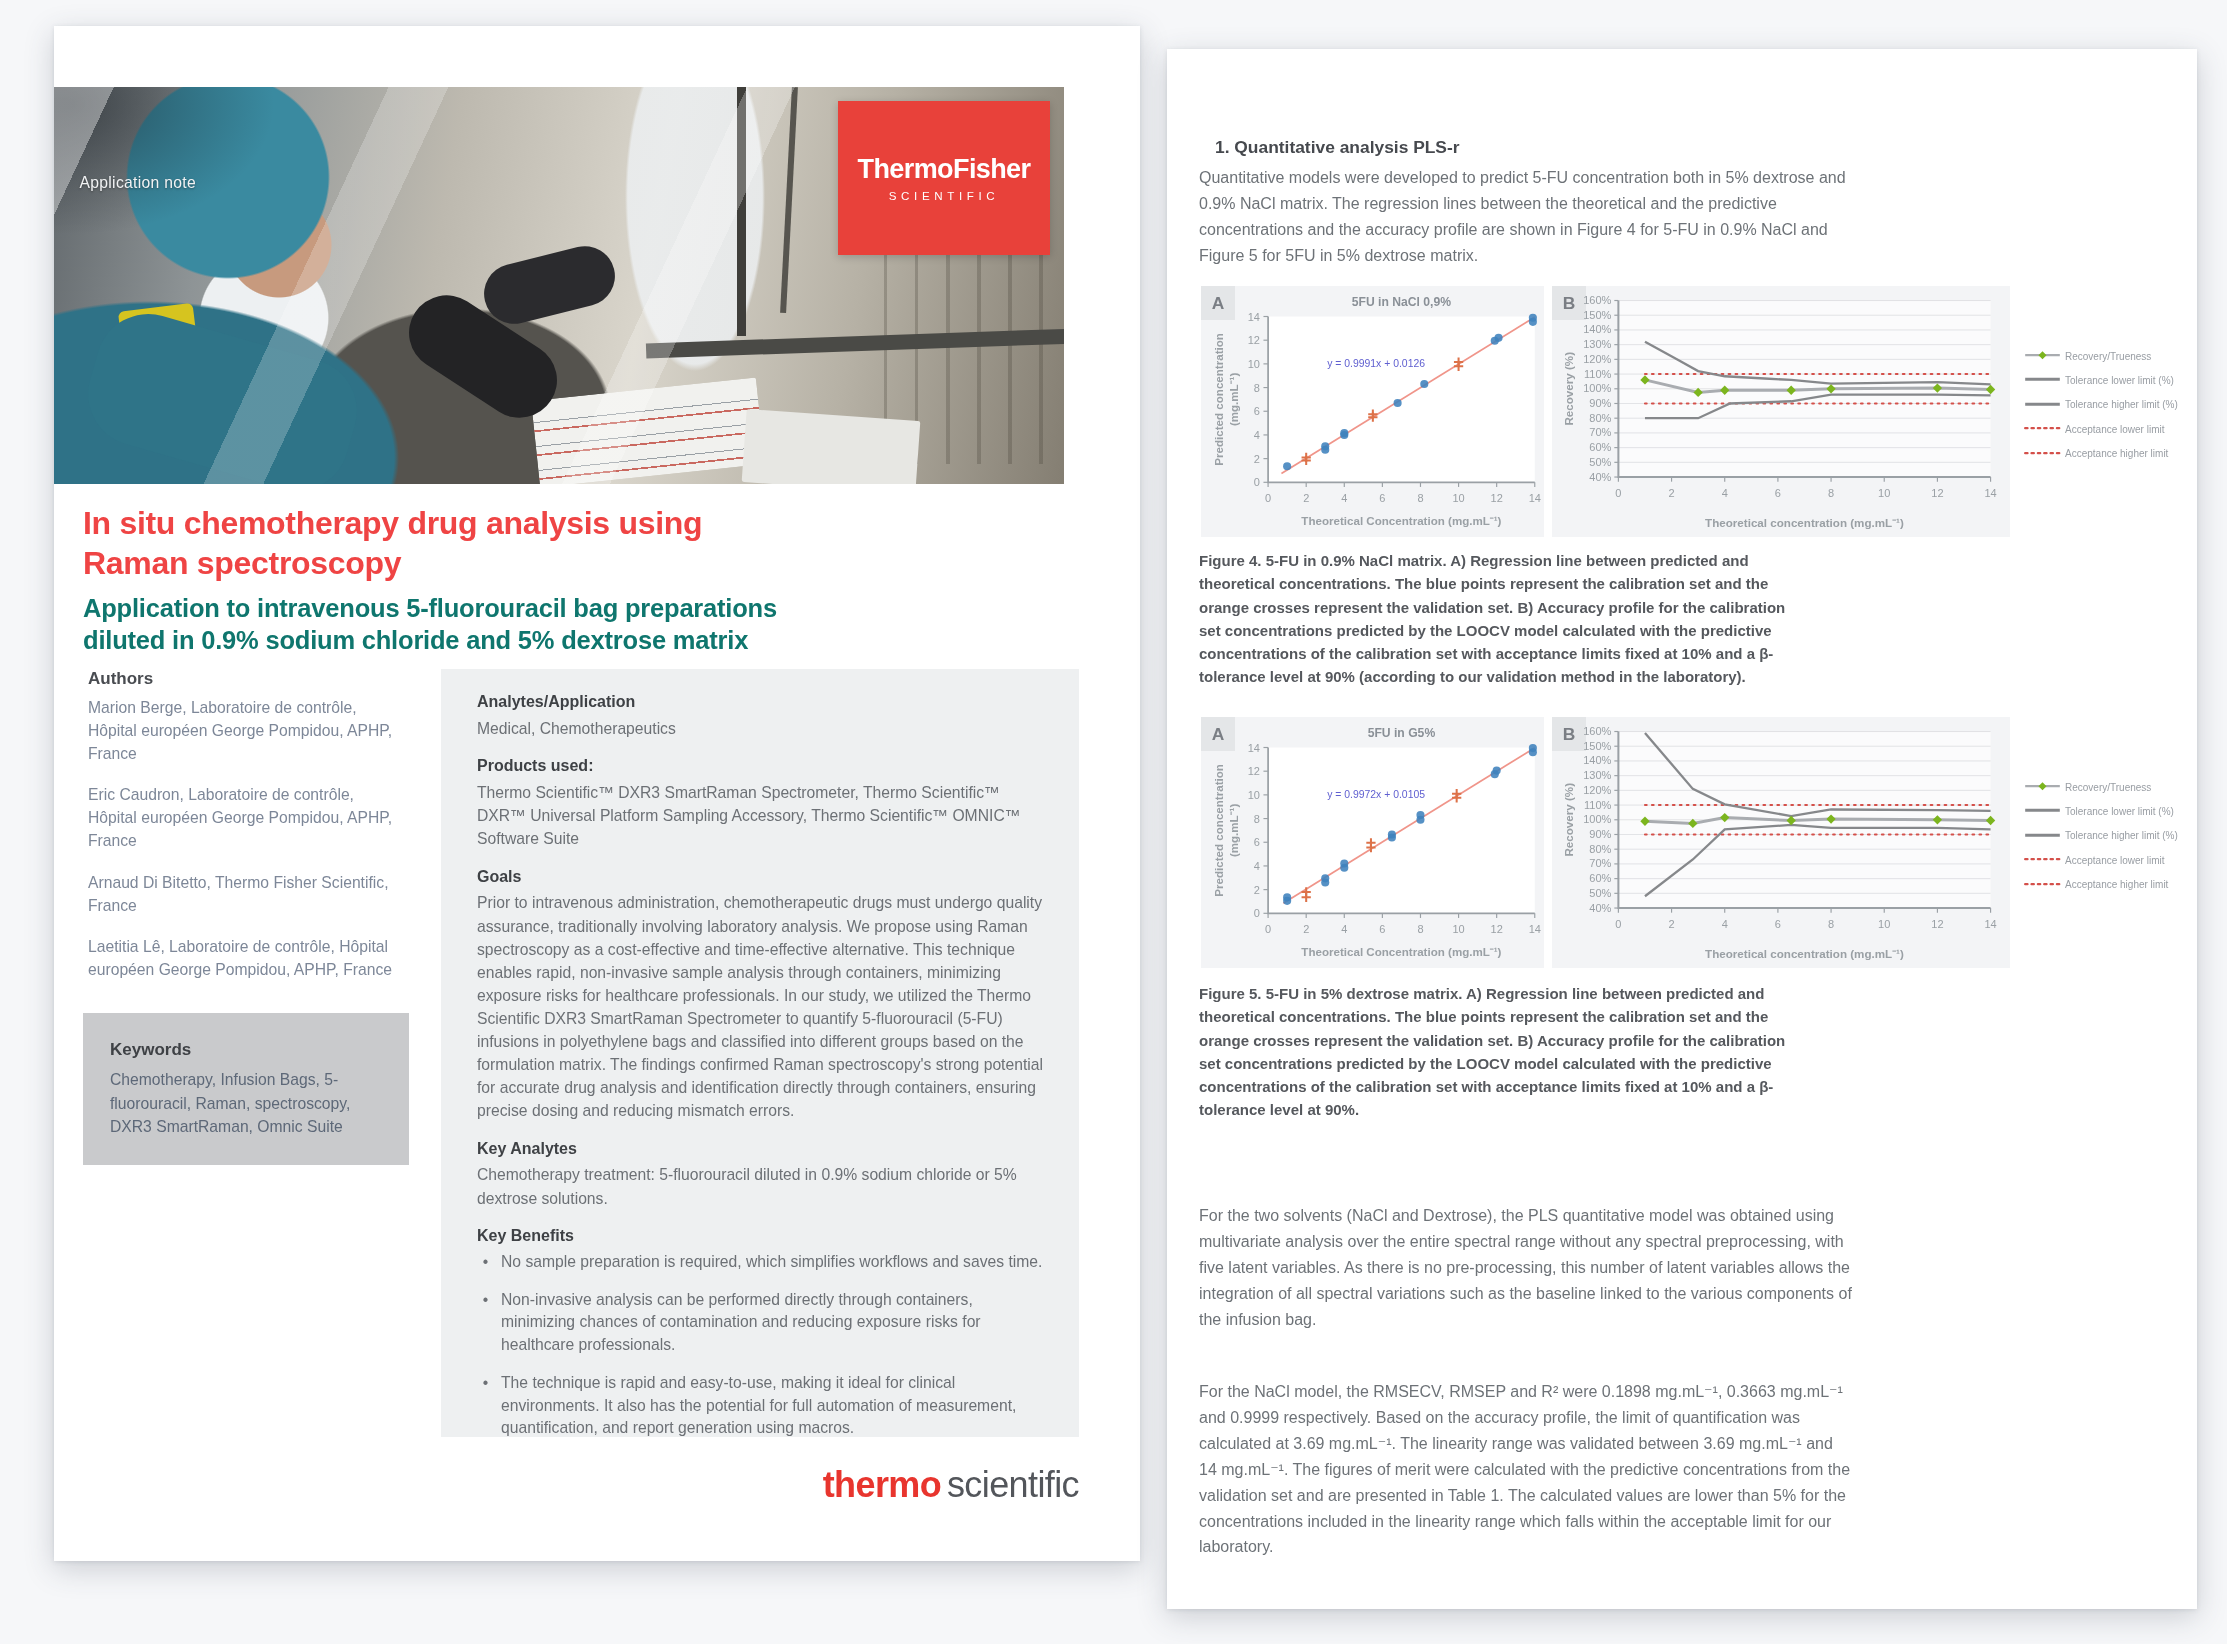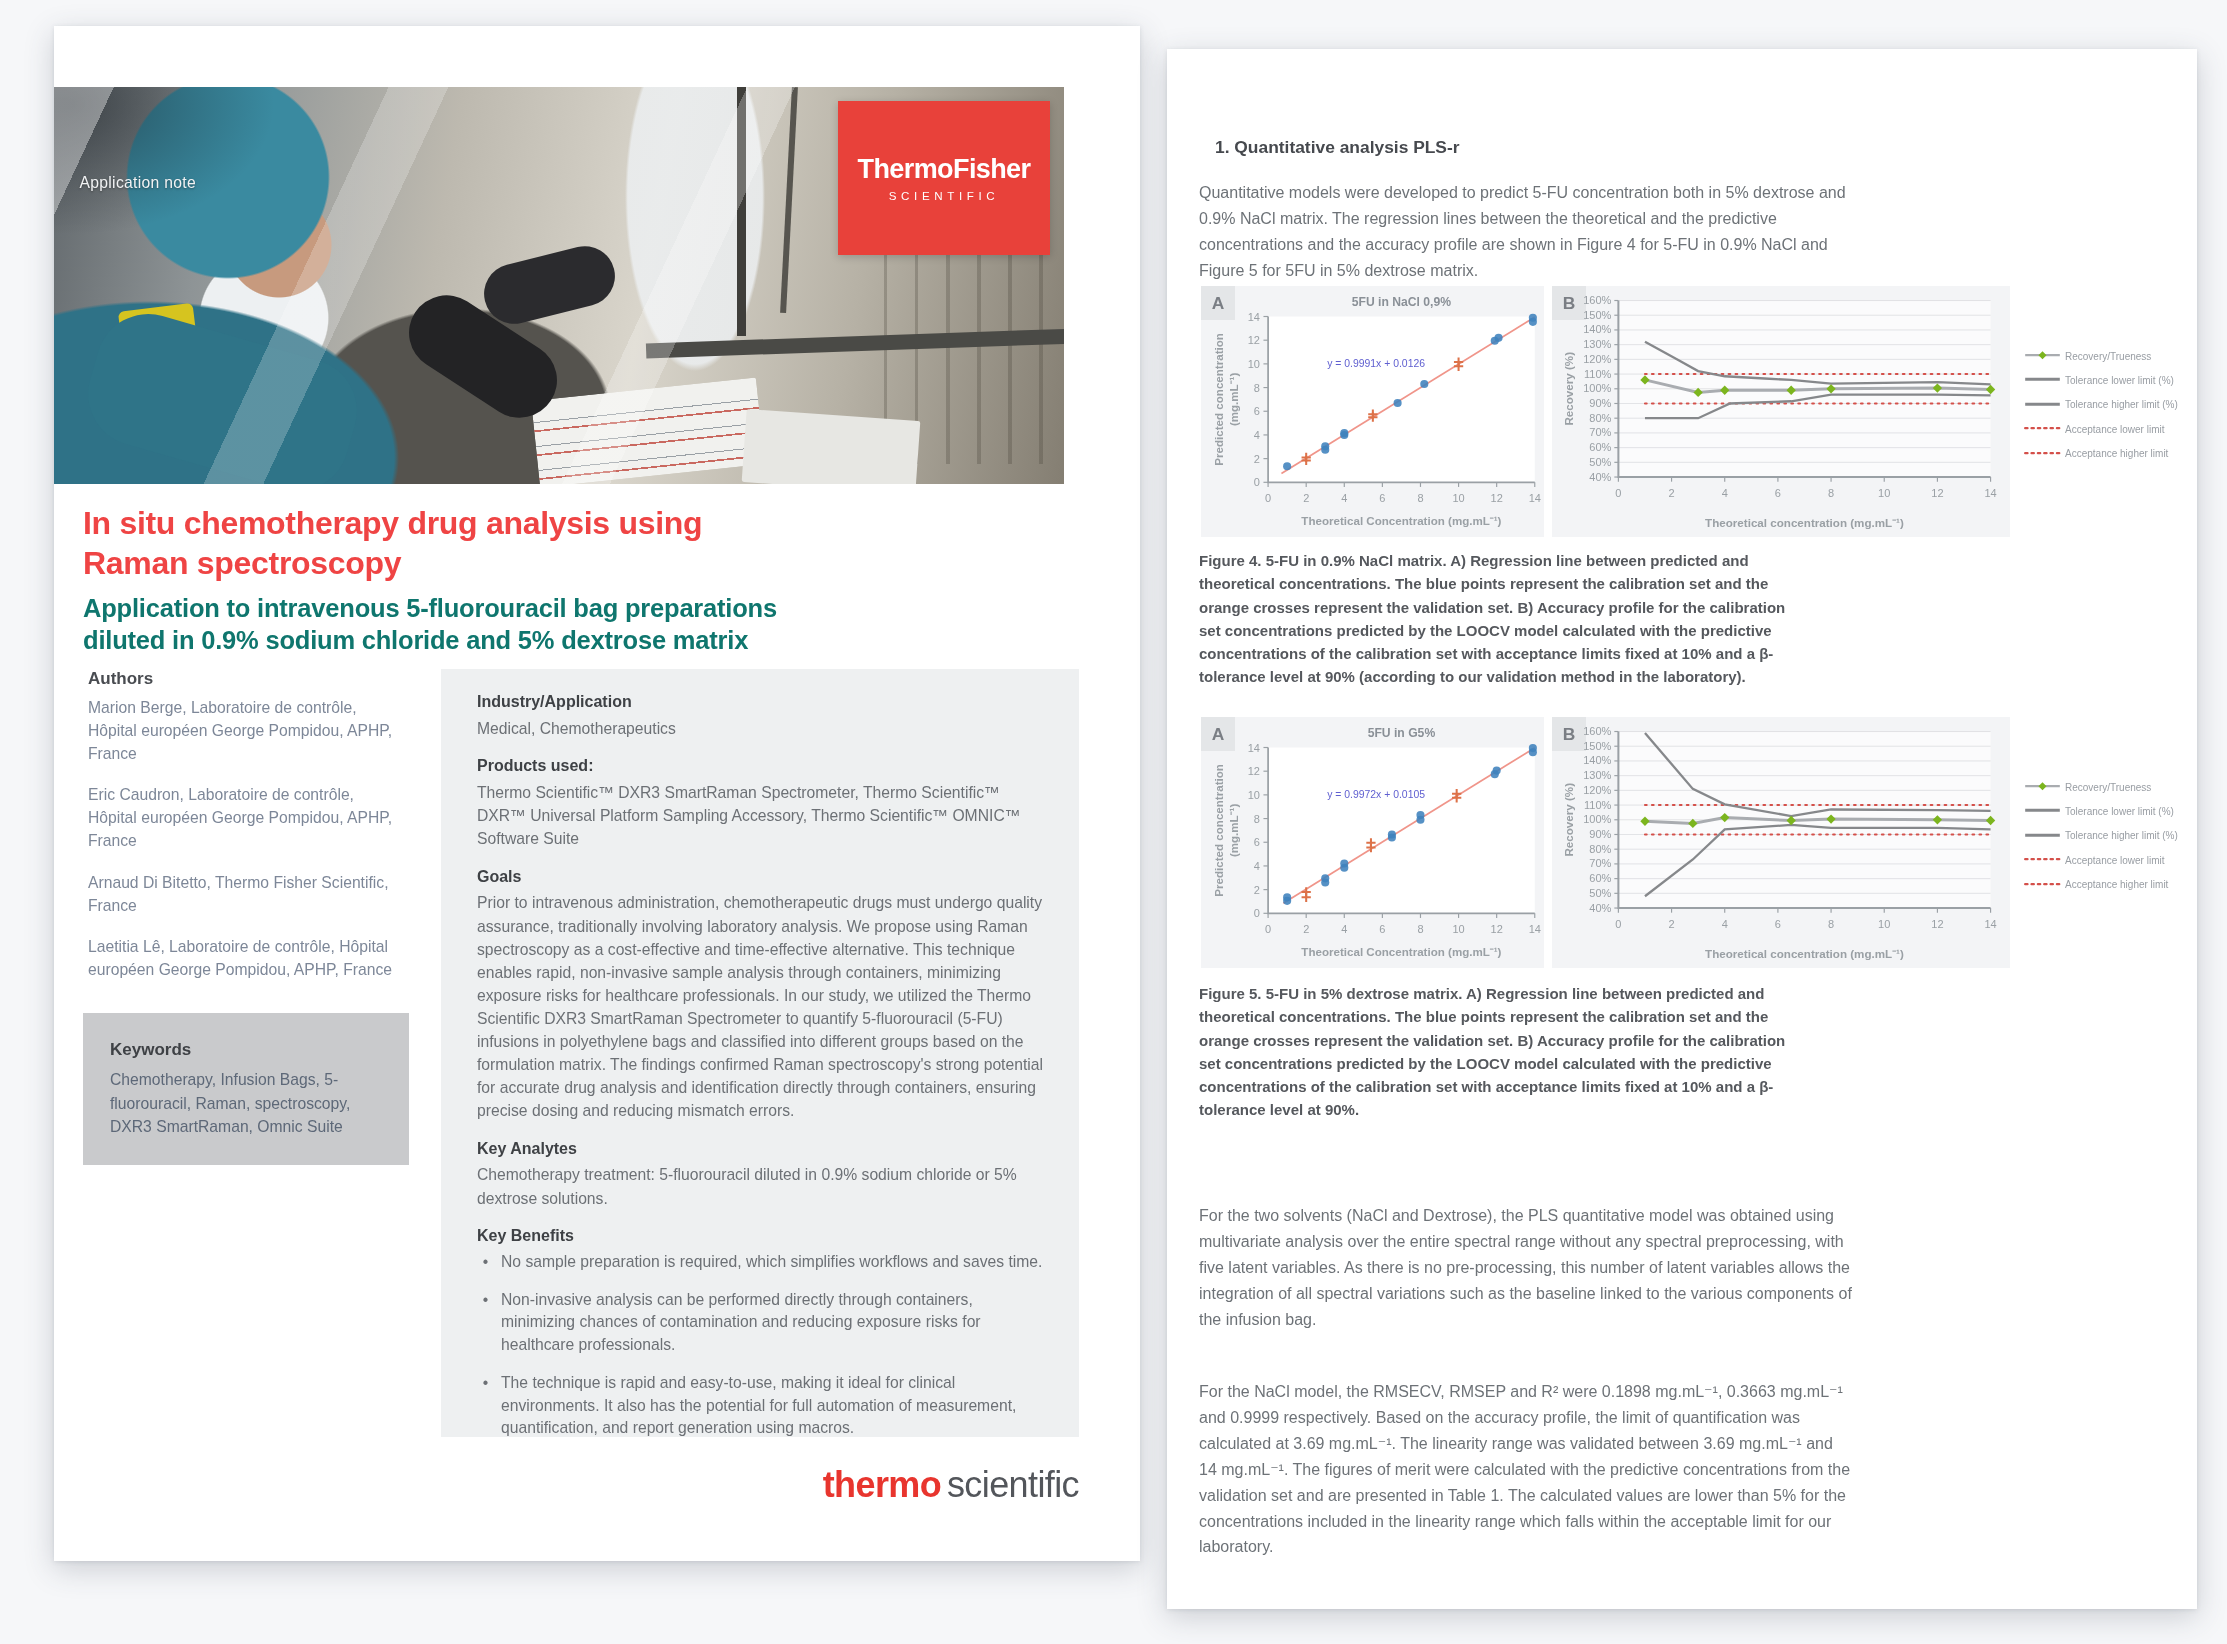--- a/index.html
+++ b/index.html
@@ -56,21 +56,21 @@
   .gp-list li{position:relative;color:#6c7075;font-size:15.7px;line-height:1.45;padding-left:24px;margin-bottom:15px;}
   .gp-list li::before{content:"•";position:absolute;left:5.8px;color:#6c7075;}
 
   .footer-logo{position:absolute;left:387px;top:1432px;width:638px;text-align:right;font-size:36px;letter-spacing:-0.6px;margin-top:6px;}
   .footer-logo .t{color:#e8352e;font-weight:bold;}
   .footer-logo .s{color:#53565b;margin-left:5.8px;font-weight:normal;}
 
   
   .sec2-h{position:absolute;left:48px;top:88px;color:#46494e;font-size:17.4px;font-weight:bold;}
   .p2-body{color:#6d7277;font-size:16px;line-height:1.62;}
-  .intro{position:absolute;left:32px;top:131px;width:655px;}
+  .intro{position:absolute;left:32px;top:116px;width:655px;}
   .cap{position:absolute;left:32px;width:612px;color:#55585d;font-size:15px;font-weight:bold;line-height:1.55;}
   .cap4{top:500px;}
   .cap5{top:933px;}
   .para1{position:absolute;left:32px;top:1154px;width:655px;}
   .para2{position:absolute;left:32px;top:1330px;width:655px;}
 
   .fig-row{position:absolute;left:0;top:0;width:1030px;height:255px;}
   .fr4{top:237px;}
   .fr5{top:668px;}
   .panel{position:absolute;background:#f3f4f6;}
@@ -135,21 +135,21 @@
       <p class="author">Arnaud Di Bitetto, Thermo Fisher Scientific, France</p>
       <p class="author">Laetitia Lê, Laboratoire de contrôle, Hôpital européen George Pompidou, APHP, France</p>
     </div>
 
     <div class="kw-box">
       <p class="sec-h">Keywords</p>
       <p class="kw-text">Chemotherapy, Infusion Bags, 5-fluorouracil, Raman, spectroscopy, DXR3 SmartRaman, Omnic Suite</p>
     </div>
 
     <div class="gray-panel">
-      <p class="gp-h">Industry/Application</p>
+      <p class="gp-h">Analytes/Application</p>
       <p class="gp-t">Medical, Chemotherapeutics</p>
       <p class="gp-h">Products used:</p>
       <p class="gp-t">Thermo Scientific™ DXR3 SmartRaman Spectrometer, Thermo Scientific™ DXR™ Universal Platform Sampling Accessory, Thermo Scientific™ OMNIC™ Software Suite</p>
       <p class="gp-h">Goals</p>
       <p class="gp-t">Prior to intravenous administration, chemotherapeutic drugs must undergo quality assurance, traditionally involving laboratory analysis. We propose using Raman spectroscopy as a cost-effective and time-effective alternative. This technique enables rapid, non-invasive sample analysis through containers, minimizing exposure risks for healthcare professionals. In our study, we utilized the Thermo Scientific DXR3 SmartRaman Spectrometer to quantify 5-fluorouracil (5-FU) infusions in polyethylene bags and classified into different groups based on the formulation matrix. The findings confirmed Raman spectroscopy's strong potential for accurate drug analysis and identification directly through containers, ensuring precise dosing and reducing mismatch errors.</p>
       <p class="gp-h">Key Analytes</p>
       <p class="gp-t">Chemotherapy treatment: 5-fluorouracil diluted in 0.9% sodium chloride or 5% dextrose solutions.</p>
       <p class="gp-h">Key Benefits</p>
       <ul class="gp-list">
         <li>No sample preparation is required, which simplifies workflows and saves time.</li>

